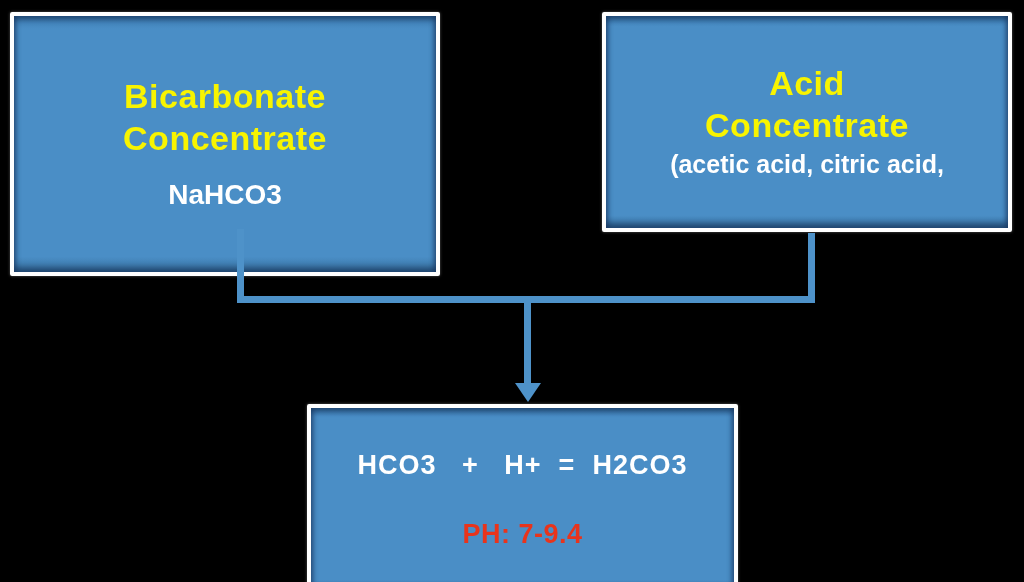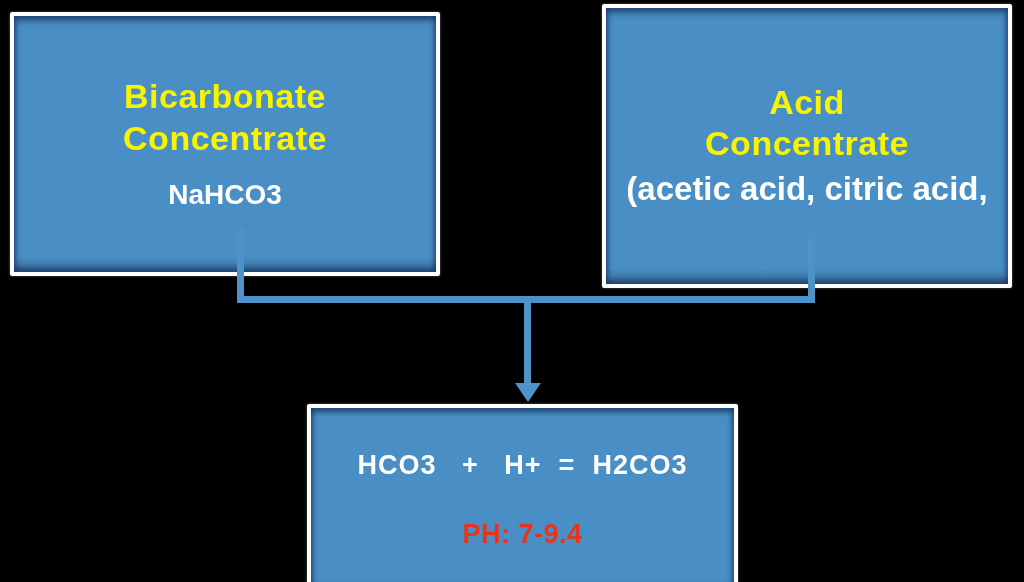--- a/index.html
+++ b/index.html
@@ -26,40 +26,40 @@
                 inset 0 6px 5px -2px rgba(25,55,95,.65),
                 inset 0 -7px 5px -2px rgba(25,55,95,.6),
                 0 0 3px rgba(255,255,255,.35);
     display: flex;
     flex-direction: column;
     align-items: center;
     justify-content: center;
     text-align: center;
   }
   #box-bicarbonate { left: 10px;  top: 12px;  width: 430px; height: 264px; }
-  #box-acid        { left: 602px; top: 4px;  width: 410px; height: 284px; }
+  #box-acid        { left: 602px; top: 12px;  width: 410px; height: 220px; }
   #box-reaction    { left: 307px; top: 404px; width: 431px; height: 191px; }
 
   .title {
     color: #f8f400;
     font-size: 34px;
     font-weight: bold;
     line-height: 1.22;
     letter-spacing: 0.5px;
   }
   .formula {
     color: #ffffff;
     font-size: 28px;
     font-weight: bold;
     line-height: 1.25;
     margin-top: 18px;
   }
   .components {
     color: #ffffff;
-    font-size: 33px;
+    font-size: 25px;
     font-weight: bold;
     line-height: 1.32;
     margin-top: 2px;
   }
   .equation {
     color: #ffffff;
     font-size: 27px;
     font-weight: bold;
     white-space: pre;
     letter-spacing: 1px;

